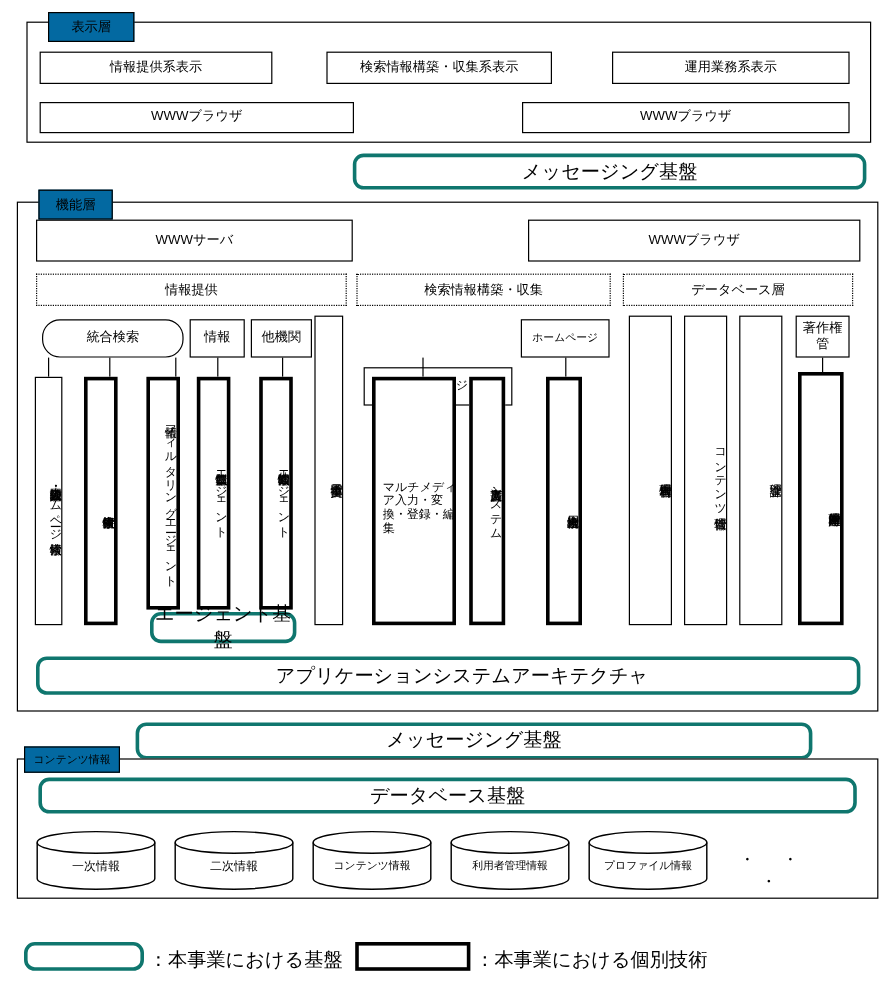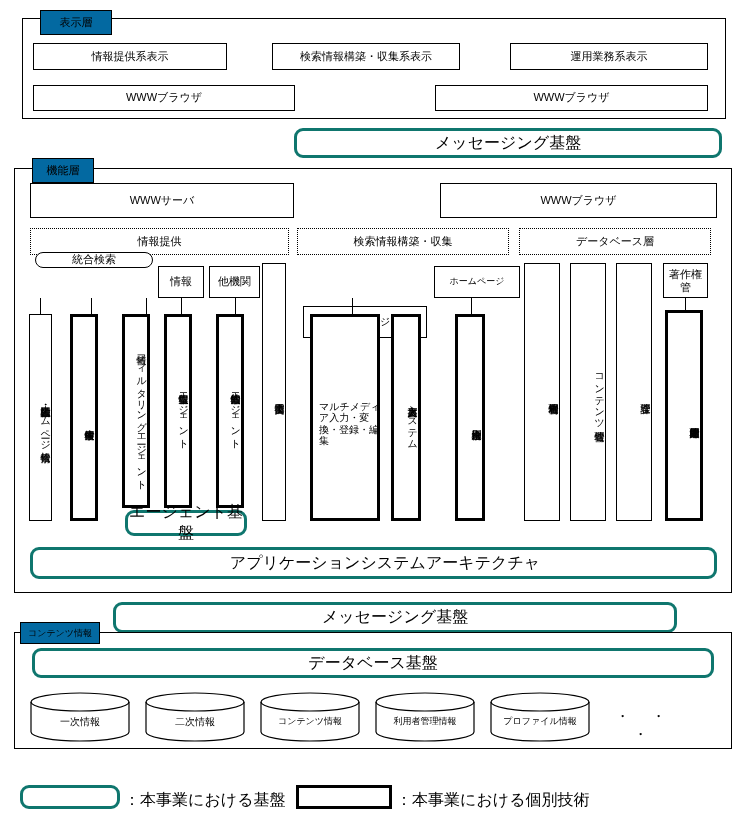--- a/index.html
+++ b/index.html
@@ -126,21 +126,21 @@
 <div class="abs box-dotted" style="left:30px;top:228px;width:259px;height:27px;">
   <span>情報提供</span>
 </div>
 <div class="abs box-dotted" style="left:297px;top:228px;width:212px;height:27px;">
   <span>検索情報構築・収集</span>
 </div>
 <div class="abs box-dotted" style="left:519px;top:228px;width:192px;height:27px;">
   <span>データベース層</span>
 </div>
 
-<div class="abs box-thin" style="left:35px;top:252px;width:118px;height:16px;border-radius:15px;">
+<div class="abs box-thin" style="left:35px;top:266px;width:118px;height:32px;border-radius:15px;">
   <span>統合検索</span>
 </div>
 <div class="abs box-thin" style="left:158px;top:266px;width:46px;height:32px;">
   <span>情報</span>
 </div>
 <div class="abs box-thin" style="left:209px;top:266px;width:51px;height:32px;">
   <span>他機関</span>
 </div>
 
 <div class="abs vline" style="left:40px;top:298px;height:16px;"></div>
@@ -168,21 +168,21 @@
   <div class="vtext" style="width:100%;height:100%;">電子図書交換</div>
 </div>
 
 <div class="abs box-kiban" style="left:125px;top:510px;width:122px;height:26px;">
   <span>エージェント基盤</span>
 </div>
 
 <div class="abs box-thin" style="left:303px;top:266px;width:124px;height:32px;margin-top:40px;">
   <span class="small10">図書・雑誌ディジタル化</span>
 </div>
-<div class="abs box-thin" style="left:434px;top:266px;width:86px;height:32px;">
+<div class="abs box-thin" style="left:434px;top:266px;width:74px;height:32px;">
   <span class="small9">ホームページ</span>
 </div>
 
 <div class="abs vline" style="left:352px;top:298px;height:16px;"></div>
 <div class="abs vline" style="left:471px;top:298px;height:16px;"></div>
 
 <div class="abs vbox-thick" style="left:310px;top:314px;width:70px;height:207px;">
   <div class="vtext" style="width:100%;height:100%;writing-mode:horizontal-tb;display:flex;align-items:center;justify-content:center;padding:6px;">マルチメディア入力・変換・登録・編集</div>
 </div>
 <div class="abs vbox-thick" style="left:391px;top:314px;width:30px;height:207px;">

